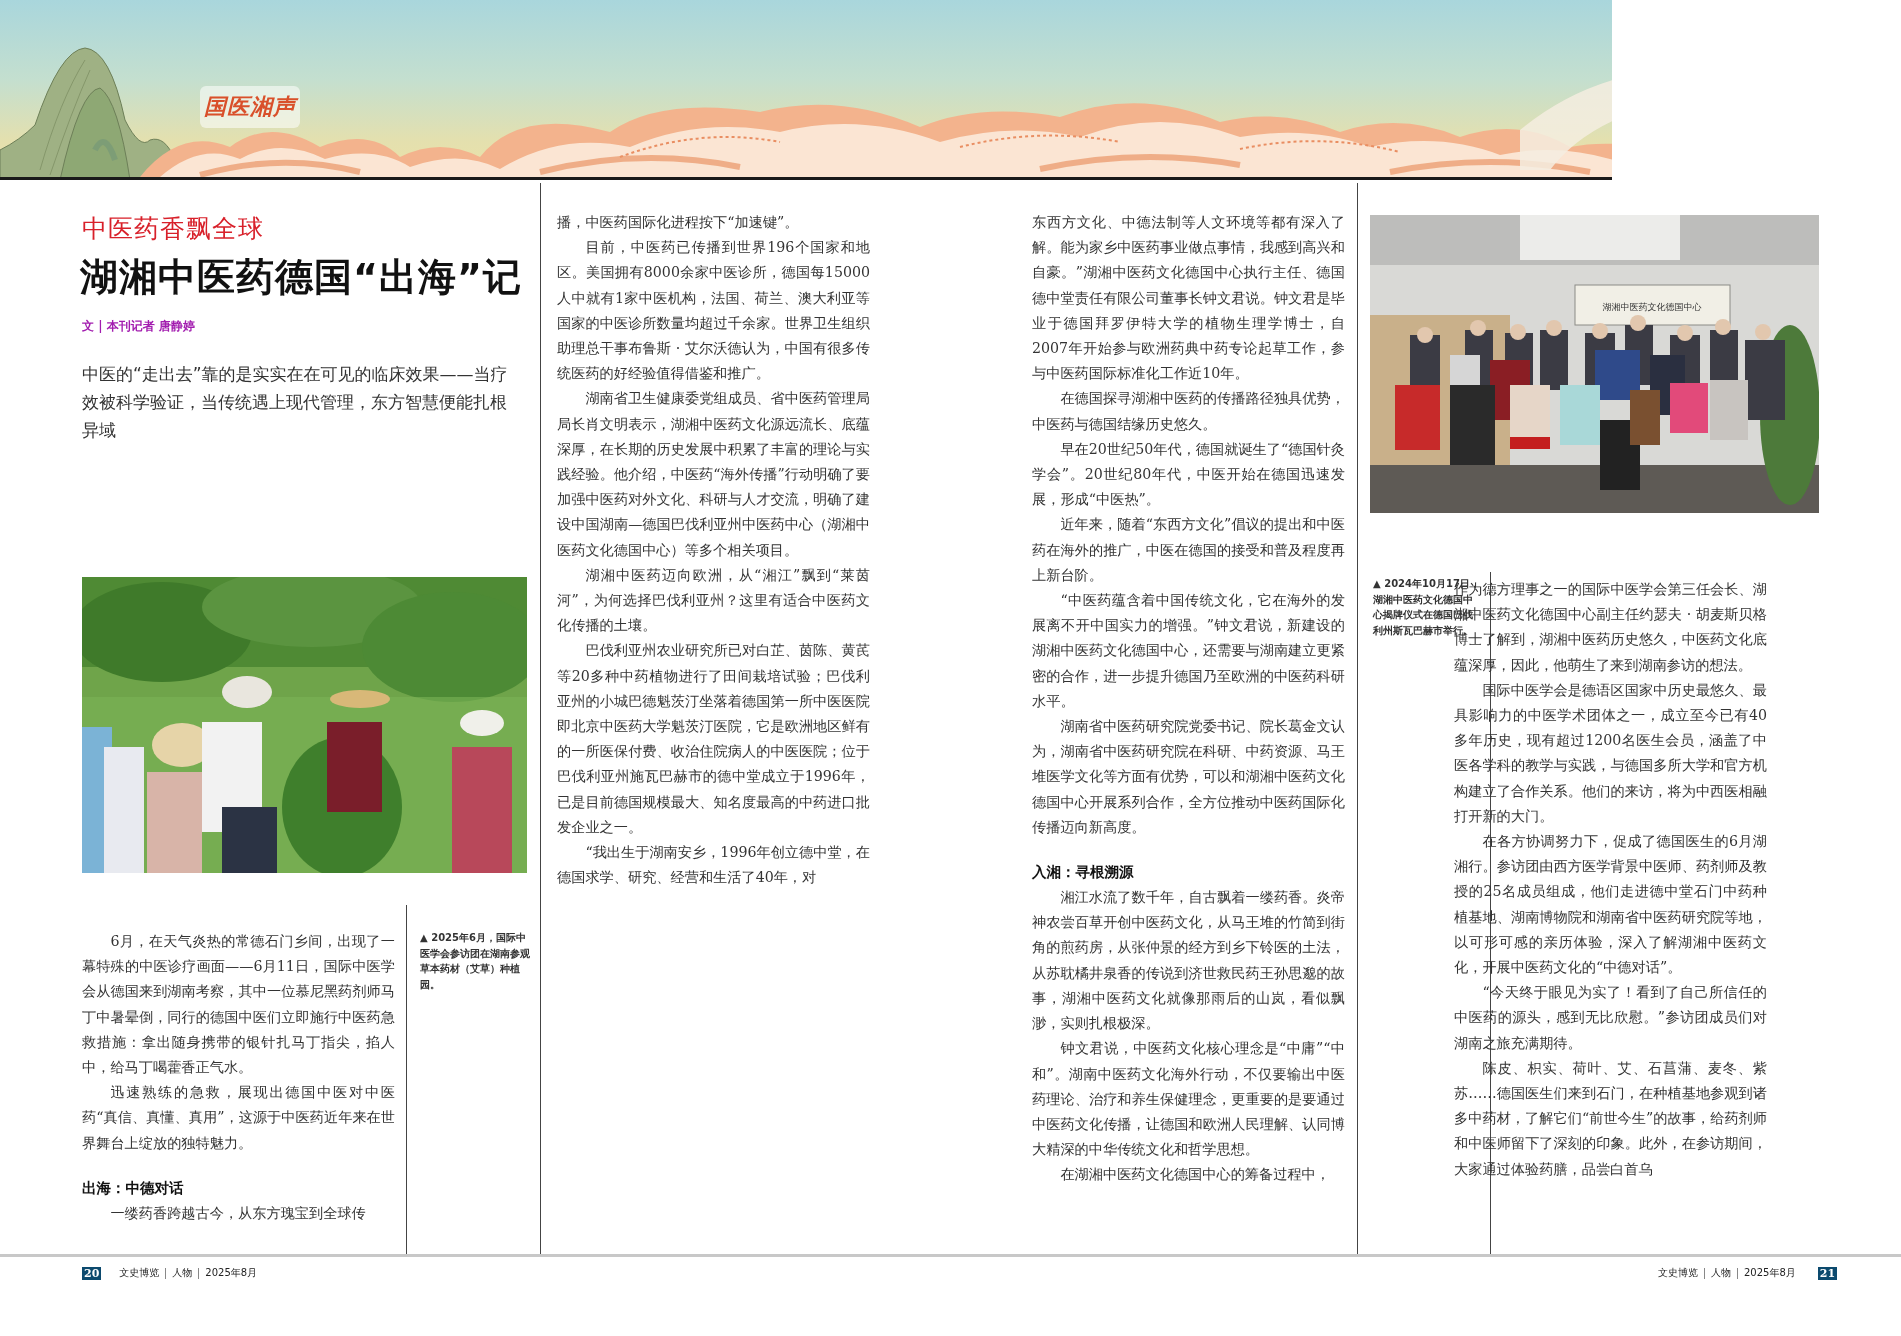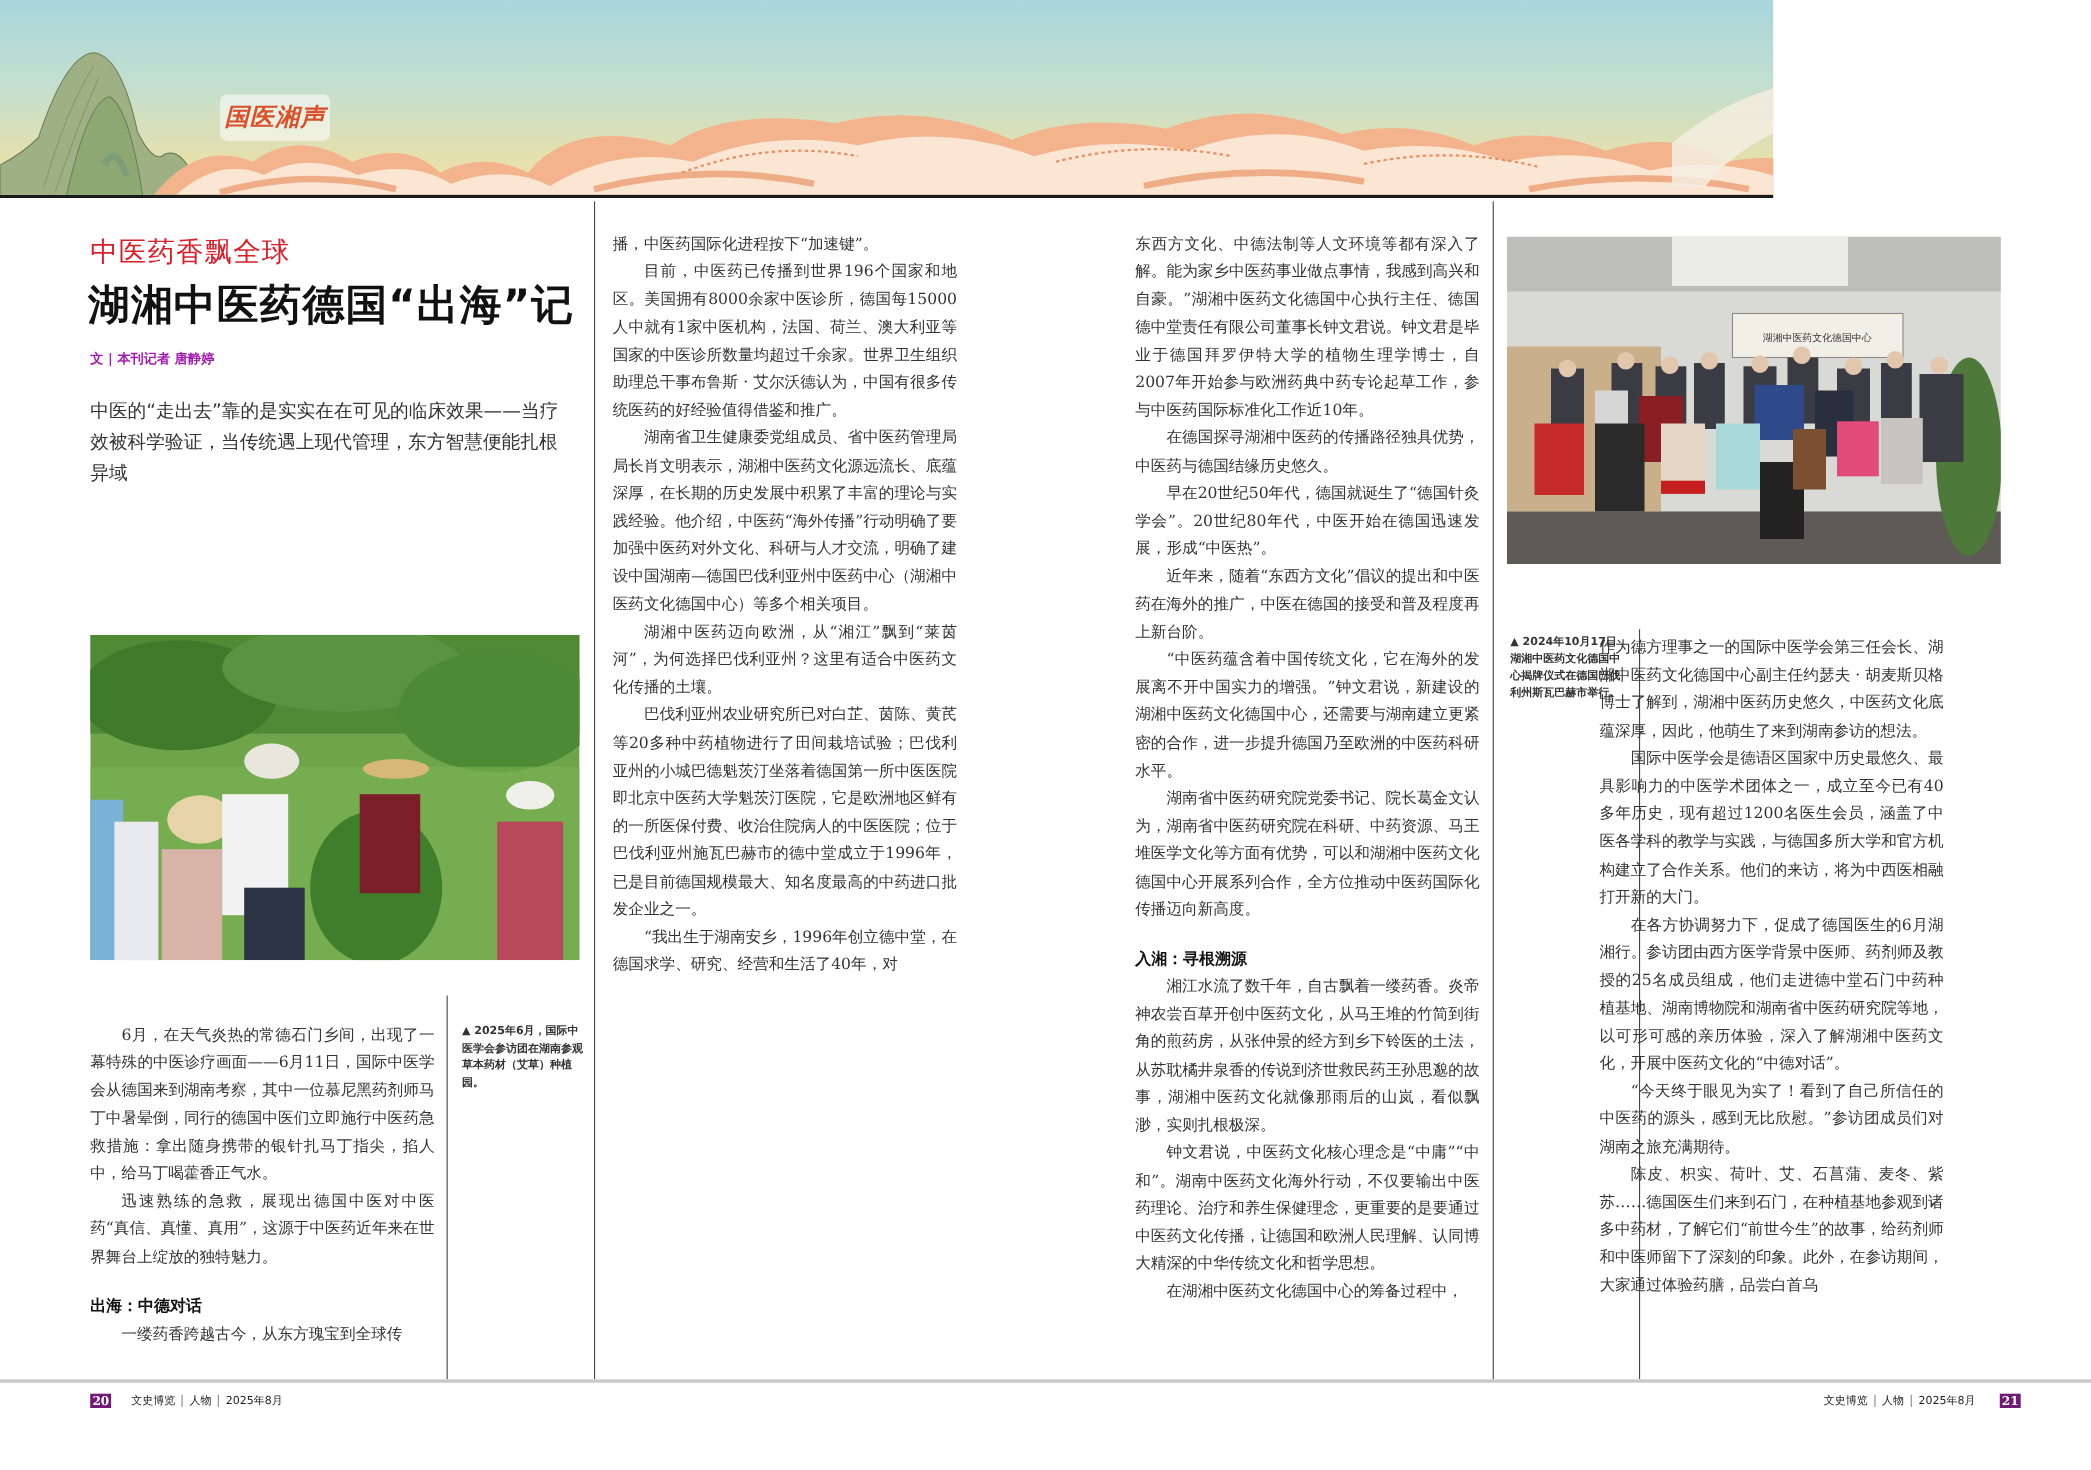--- a/index.html
+++ b/index.html
@@ -76,21 +76,21 @@
     margin-top: 20px; line-height: 25px;
   }
   .caption {
     position: absolute; font-family: "DejaVu Sans", sans-serif; font-weight: bold;
     font-size: 10px; line-height: 15.5px; color: #333;
   }
 
   
   .footer { position: absolute; top: 1266px; font-family: "DejaVu Sans", sans-serif; font-size: 10px; color: #222; display: flex; align-items: center; }
   .pageno {
-    display: inline-block; background: #701a75; color: #fff; font-weight: bold; font-size: 11px;
+    display: inline-block; background: #0c4a6e; color: #fff; font-weight: bold; font-size: 11px;
     padding: 0 2px; line-height: 13px; font-family: "DejaVu Serif", serif;
   }
   .footer .meta { margin: 0 0; }
   .footer .sep { display: inline-block; width: 1px; height: 11px; background: #888; margin: 0 6px; vertical-align: middle; }
 </style>
 </head>
 <body>
 
 <div class="banner">
   <svg class="mountain" viewBox="0 0 230 150" preserveAspectRatio="none">

